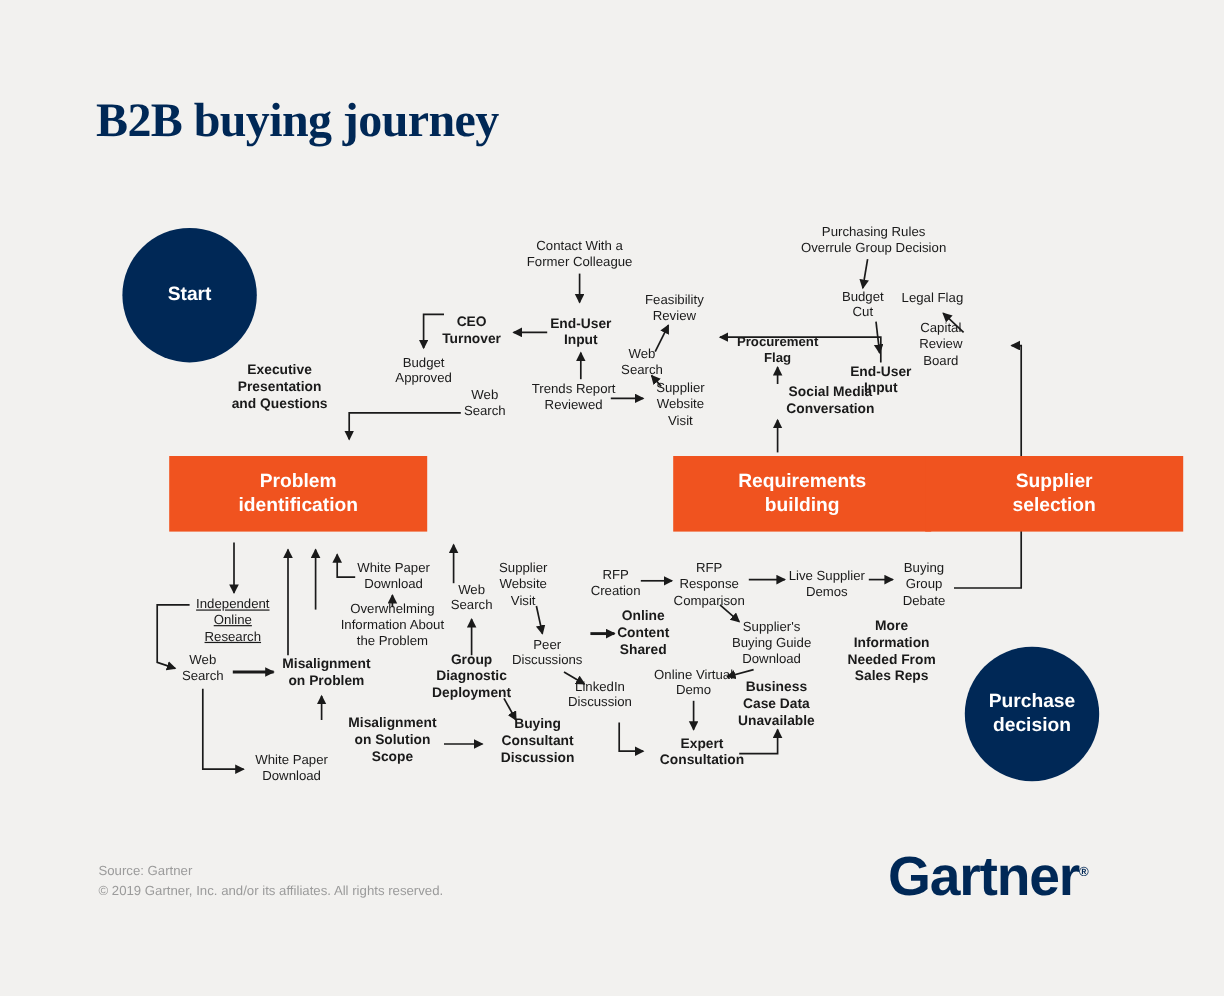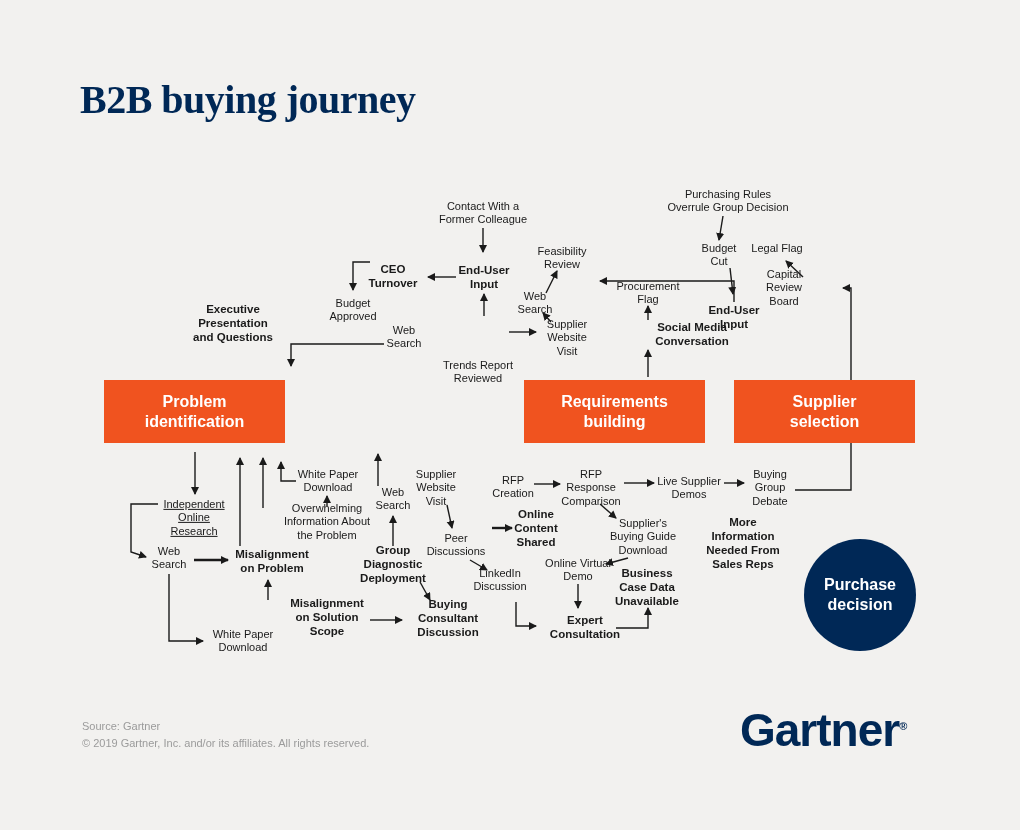--- a/index.html
+++ b/index.html
@@ -23,23 +23,23 @@
     position:absolute;left:82px;top:133px;font-size:29px;color:var(--navy);
   }
   .circle{
     position:absolute;background:var(--navy);border-radius:50%;color:#fff;
     display:flex;align-items:center;justify-content:center;text-align:center;
     font-weight:bold;font-size:16px;white-space:pre-line;line-height:1.25;
   }
   #start-circle{left:102px;top:190px;width:112px;height:112px}
   #purchase-circle{left:804px;top:539px;width:112px;height:112px}
   .stage{
-    position:absolute;top:380px;height:63px;width:181px;background:var(--orange);
+    position:absolute;top:380px;height:63px;width:215px;background:var(--orange);
     color:#fff;font-weight:bold;font-size:16px;display:flex;align-items:center;
-    justify-content:center;text-align:center;line-height:1.25;white-space:pre-line;
+    justify-content:center;text-align:center;line-height:1.25;white-space:pre-line;margin-left:37px;
   }
   .stage1{left:104px}.stage2{left:314px}.stage3{left:524px}.stage4{left:734px}
   .node{
     position:absolute;transform:translate(-50%,-50%);font-size:11px;line-height:1.22;
     text-align:center;color:var(--text);white-space:pre-line;
   }
   .node.bold{font-weight:bold;font-size:11.5px}
   #arrow-layer{position:absolute;left:0;top:0;pointer-events:none}
   #arrow-layer polyline{fill:none;stroke:var(--text);stroke-width:1.4}
   #arrow-layer polyline.bold{stroke-width:2.4}
@@ -98,20 +98,21 @@
       <polyline points="628,558 606,564" marker-end="url(#arrowhead)"></polyline>
       <polyline points="578,584 578,608" marker-end="url(#arrowhead)"></polyline>
       <polyline points="616,628 648,628 648,608" marker-end="url(#arrowhead)"></polyline>
       <polyline points="516,602 516,626 536,626" marker-end="url(#arrowhead)"></polyline>
       <polyline points="420,582 430,600" marker-end="url(#arrowhead)"></polyline>
       <polyline points="370,620 402,620" marker-end="url(#arrowhead)"></polyline>
       <polyline points="268,600 268,580" marker-end="url(#arrowhead)"></polyline>
       <polyline points="169,574 169,641 203,641" marker-end="url(#arrowhead)"></polyline>
     </svg>
 
+  <div class="circle" id="start-circle">Start</div>
   <div class="circle" id="purchase-circle">Purchase
 decision</div>
 
   <div class="stage stage1">Problem
 identification</div>
   <div class="stage stage3">Requirements
 building</div>
   <div class="stage stage4">Supplier
 selection</div>
 
@@ -129,28 +130,28 @@
       <div class="node" style="left: 719px; top: 255px;">Budget
 Cut</div>
       <div class="node" style="left: 777px; top: 249px;">Legal Flag</div>
       <div class="node" style="left: 353px; top: 310px;">Budget
 Approved</div>
       <div class="node" style="left: 535px; top: 303px;">Web
 Search</div>
       <div class="node" style="left: 784px; top: 288px;">Capital
 Review
 Board</div>
-      <div class="node" style="left: 648px; top: 293px;">Procurement
+      <div class="node" style="left: 648px; top: 293px; font-weight: bold;">Procurement
 Flag</div>
       <div class="node bold" style="left: 233px; top: 323px;">Executive
 Presentation
 and Questions</div>
       <div class="node" style="left: 404px; top: 337px;">Web
 Search</div>
-      <div class="node" style="left: 478px; top: 332px; margin-top: 40px;">Trends Report
+      <div class="node" style="left: 478px; top: 332px;">Trends Report
 Reviewed</div>
       <div class="node" style="left: 567px; top: 338px;">Supplier
 Website
 Visit</div>
       <div class="node bold" style="left: 648px; top: 334px; margin-left: 44px;">Social Media
 Conversation</div>
       <div class="node bold" style="left: 734px; top: 317px;">End-User
 Input</div>
       <div class="node" style="left: 328px; top: 481px;">White Paper
 Download</div>

